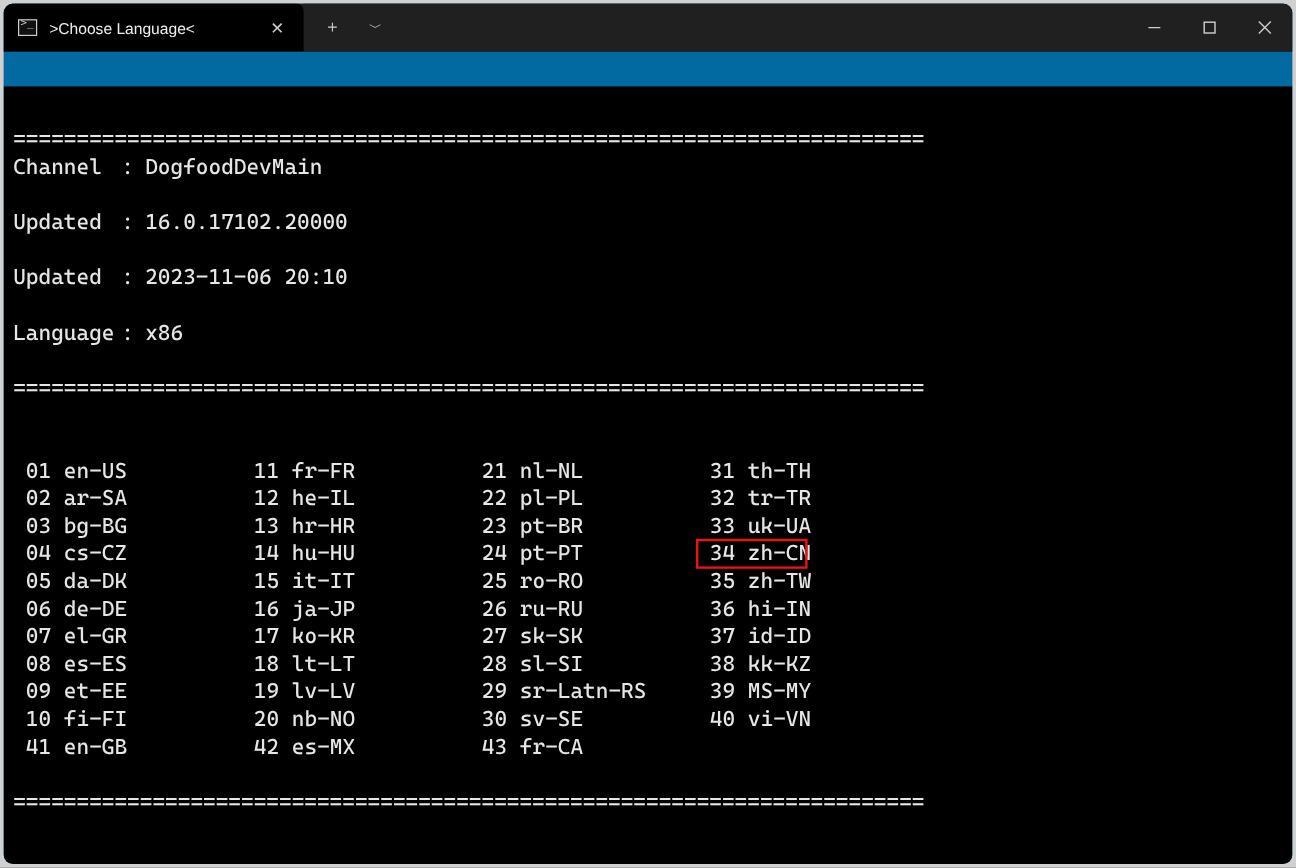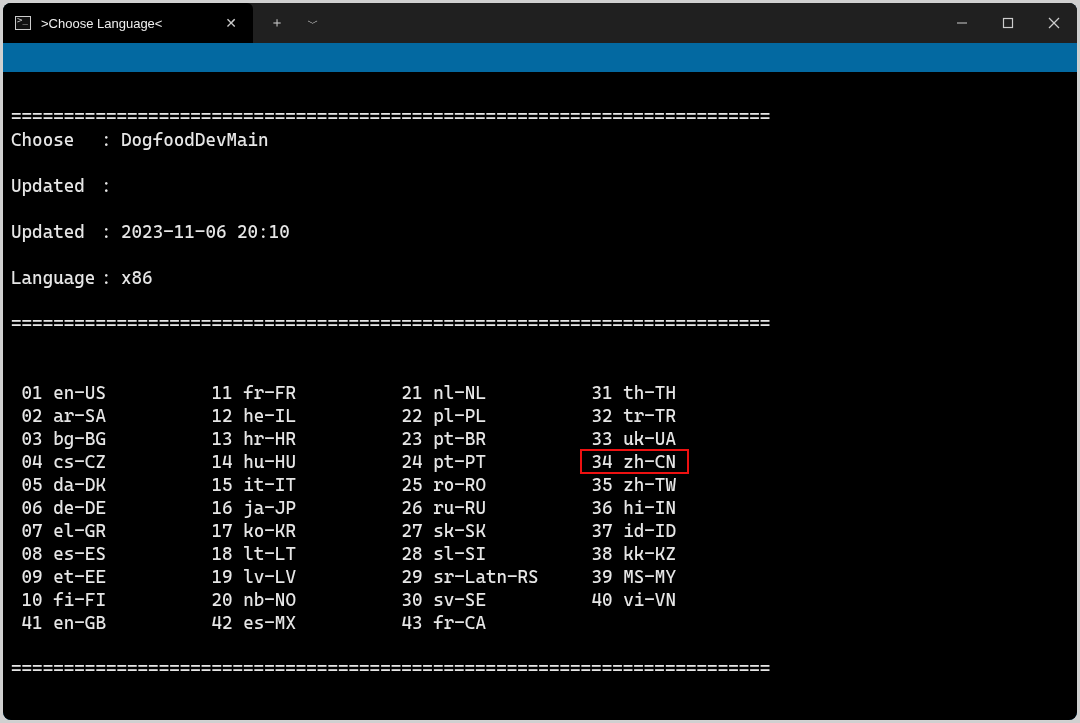--- a/index.html
+++ b/index.html
@@ -86,21 +86,21 @@
     }
     .hr-line { letter-spacing: 0; }
     .cols {
       display: grid;
       grid-template-columns: 190px 190px 190px 190px;
     }
     .lang-cell { height: 23px; }
     .highlight {
       outline: 2px solid #e11; 
       outline-offset: -1px;
-      width: 107px;
+      width: 91px;
       display: inline-block;
     }
     .prompt-wrap { display:flex; align-items:center; }
     .cursor {
       display:inline-block; width: 2px; height: 20px; background:#e6e6e6;
       margin-left:4px; vertical-align: middle;
       position: relative; top: -1px;
     }
     .info-row { display:flex; }
     .info-lbl { width: 90px; }
@@ -136,22 +136,22 @@
               <line x1="1" y1="1" x2="11" y2="11"></line>
               <line x1="11" y1="1" x2="1" y2="11"></line>
             </svg>
         </div>
       </div>
     </div>
   </div>
 
   <div class="terminal-body">
 <span class="hr-line">========================================================================</span>
-<div class="info-row"><span class="info-lbl">Choose</span><span class="info-sep">: </span><span>DogfoodDevMain</span></div>
-<div class="info-row"><span class="info-lbl">Updated</span><span class="info-sep">: </span></div>
+<div class="info-row"><span class="info-lbl">Channel</span><span class="info-sep">: </span><span>DogfoodDevMain</span></div>
+<div class="info-row"><span class="info-lbl">Updated</span><span class="info-sep">: </span><span>16.0.17102.20000</span></div>
 <div class="info-row"><span class="info-lbl">Updated</span><span class="info-sep">: </span><span>2023-11-06 20:10</span></div>
 <div class="info-row"><span class="info-lbl">Language</span><span class="info-sep">: </span><span>x86</span></div>
 <span class="hr-line">========================================================================</span>
 <div style="height:23px"></div>
 <div class="cols" id="lang-grid"><div class="lang-cell"> 01 en-US</div><div class="lang-cell"> 11 fr-FR</div><div class="lang-cell"> 21 nl-NL</div><div class="lang-cell"> 31 th-TH</div><div class="lang-cell"> 02 ar-SA</div><div class="lang-cell"> 12 he-IL</div><div class="lang-cell"> 22 pl-PL</div><div class="lang-cell"> 32 tr-TR</div><div class="lang-cell"> 03 bg-BG</div><div class="lang-cell"> 13 hr-HR</div><div class="lang-cell"> 23 pt-BR</div><div class="lang-cell"> 33 uk-UA</div><div class="lang-cell"> 04 cs-CZ</div><div class="lang-cell"> 14 hu-HU</div><div class="lang-cell"> 24 pt-PT</div><div class="lang-cell"><span class="highlight"> 34 zh-CN</span></div><div class="lang-cell"> 05 da-DK</div><div class="lang-cell"> 15 it-IT</div><div class="lang-cell"> 25 ro-RO</div><div class="lang-cell"> 35 zh-TW</div><div class="lang-cell"> 06 de-DE</div><div class="lang-cell"> 16 ja-JP</div><div class="lang-cell"> 26 ru-RU</div><div class="lang-cell"> 36 hi-IN</div><div class="lang-cell"> 07 el-GR</div><div class="lang-cell"> 17 ko-KR</div><div class="lang-cell"> 27 sk-SK</div><div class="lang-cell"> 37 id-ID</div><div class="lang-cell"> 08 es-ES</div><div class="lang-cell"> 18 lt-LT</div><div class="lang-cell"> 28 sl-SI</div><div class="lang-cell"> 38 kk-KZ</div><div class="lang-cell"> 09 et-EE</div><div class="lang-cell"> 19 lv-LV</div><div class="lang-cell"> 29 sr-Latn-RS</div><div class="lang-cell"> 39 MS-MY</div><div class="lang-cell"> 10 fi-FI</div><div class="lang-cell"> 20 nb-NO</div><div class="lang-cell"> 30 sv-SE</div><div class="lang-cell"> 40 vi-VN</div><div class="lang-cell"> 41 en-GB</div><div class="lang-cell"> 42 es-MX</div><div class="lang-cell"> 43 fr-CA</div><div class="lang-cell"> </div></div>
 <span class="hr-line">========================================================================</span>
 <div style="height:23px"></div>
 <div class="prompt-wrap"><span class="cursor"></span></div>
   </div>
 

